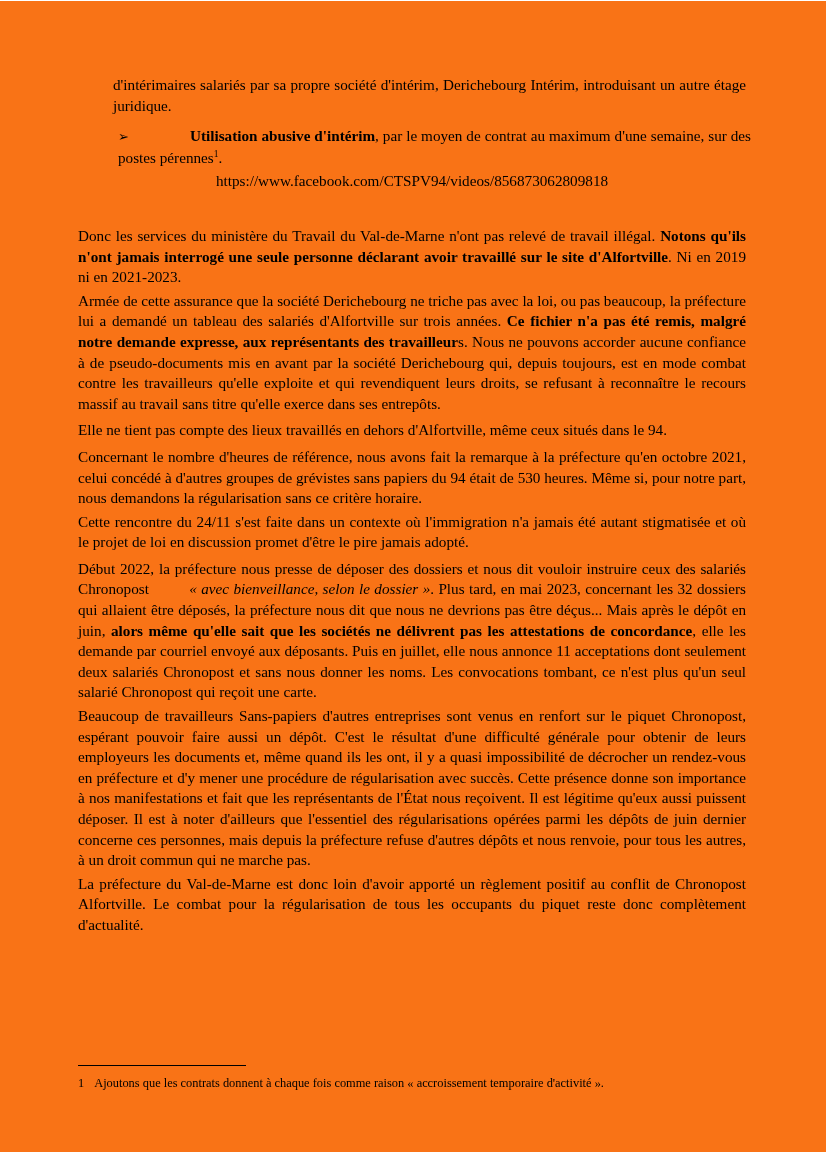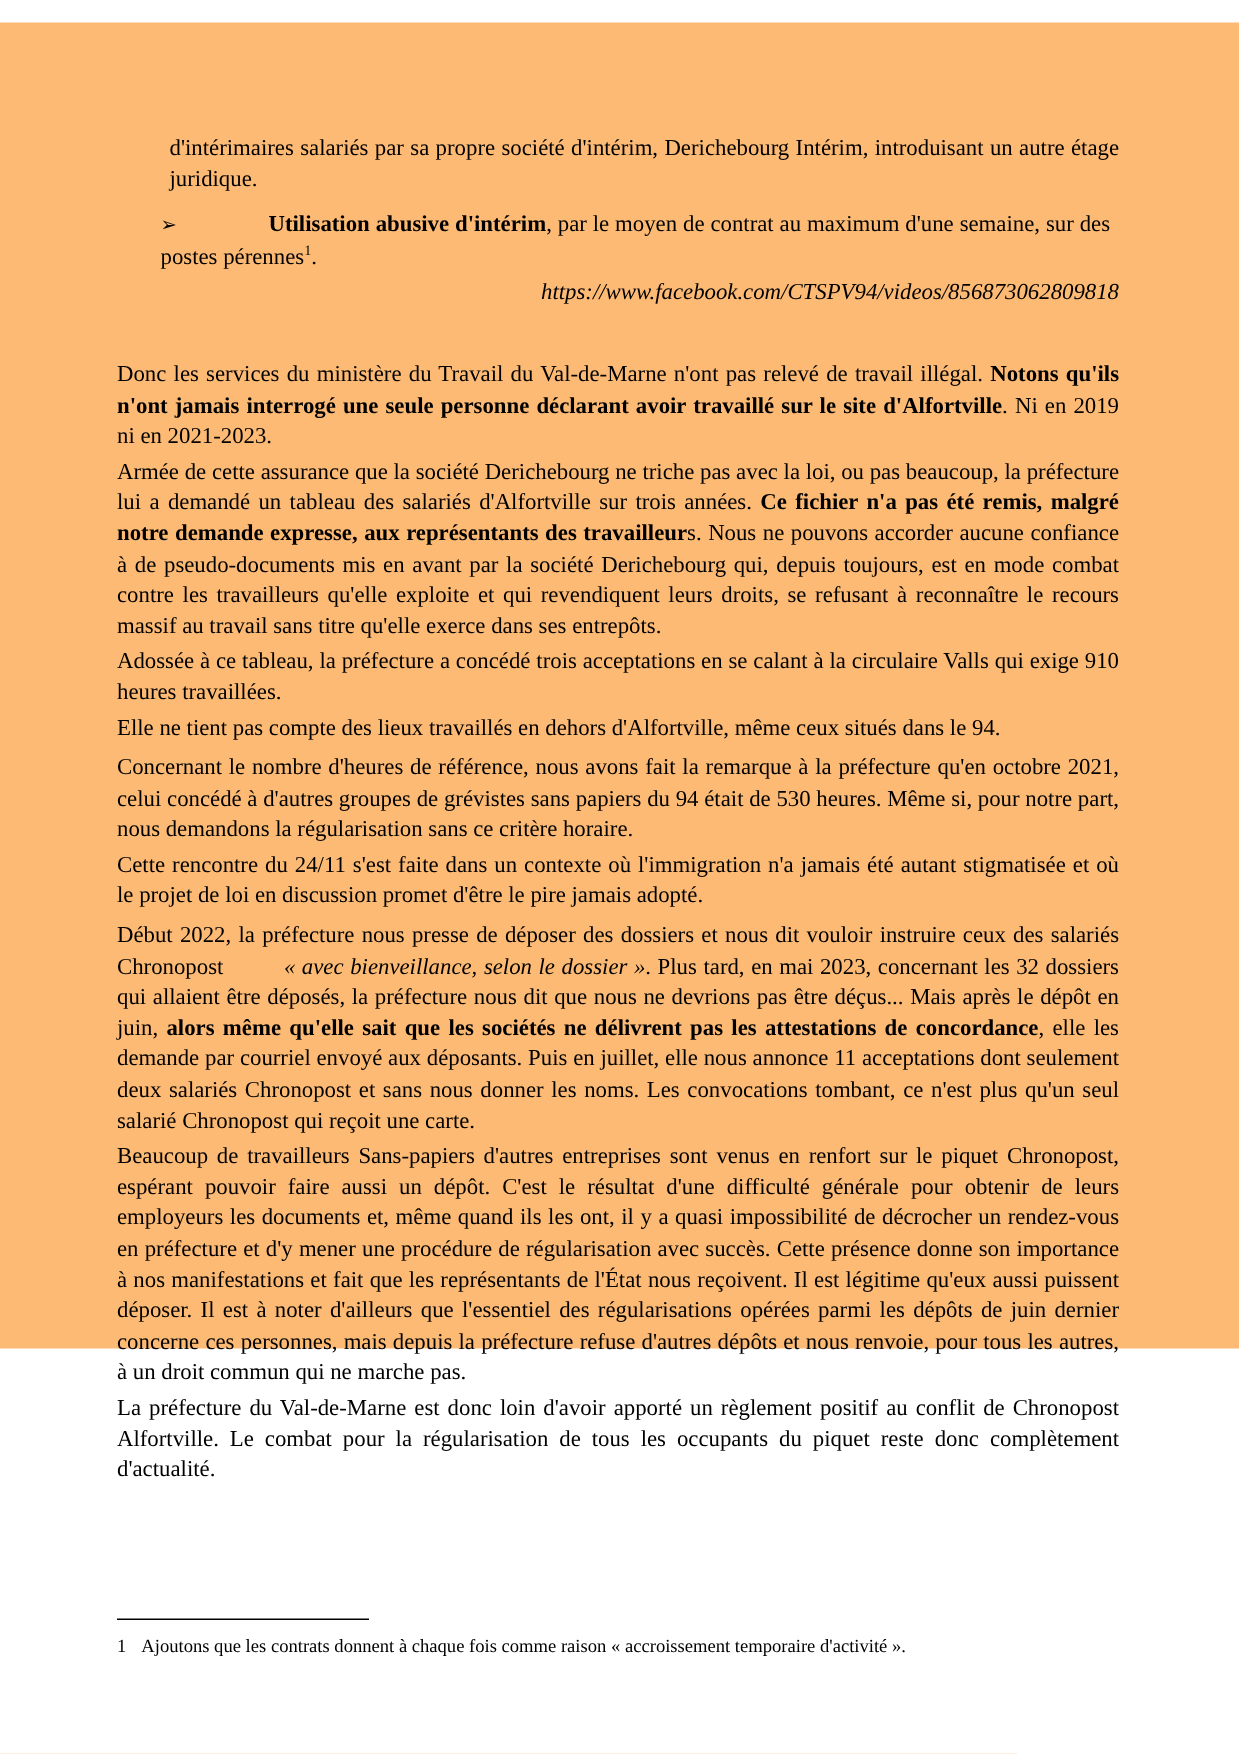--- a/index.html
+++ b/index.html
@@ -10,45 +10,45 @@
   body {
     width: 826px;
     height: 1169px;
     font-family: "Liberation Serif", "DejaVu Serif", serif;
     color: #000000;
     position: relative;
     overflow: hidden;
   }
   .page {
     position: absolute;
-    left: 0; top: 15px;
+    left: 0; top: 1px;
     width: 826px;
-    height: 884px;
-    background: #fdba74;
+    height: 1151px;
+    background: #f97316;
   }
   .content {
     position: absolute;
     left: 78px;
     top: 74px;
     width: 668px;
   }
   p {
     margin: 0 0 0 0;
     font-size: 15.2px;
     line-height: 20.6px;
     text-align: justify;
     text-justify: inter-word;
     hyphens: none;
   }
   .indented {
     margin-left: 35px;
     width: 633px;
   }
   .bullet-para {
-    margin-left: 29px;
+    margin-left: 40px;
     width: 633px;
     position: relative;
   }
   .bullet-glyph {
     font-family: "DejaVu Sans", sans-serif;
     font-size: 13px;
     font-weight: bold;
     display: inline-block;
     width: 72px;
   }
@@ -76,21 +76,21 @@
   }
   .footnote {
     font-size: 12.4px;
     line-height: 16px;
     text-align: left;
     display: flex;
     gap: 10px;
   }
   .footnote-num { flex: 0 0 auto; }
   .footnote-text { flex: 1 1 auto; font-family: Liberation Serif, serif; }
-  .url-line { text-align: right; font-style: italic; }
+  .url-line { text-align: center; }
 </style>
 </head>
 <body>
 
 <div class="page">
 
   <div class="content">
 
     <p class="indented">d'intérimaires salariés par sa propre société d'intérim, Derichebourg Intérim, introduisant un autre étage juridique.</p>
 
@@ -106,21 +106,20 @@
     <div class="gap-lg"></div>
 
     <p><span>Donc les services du ministère du Travail du Val-de-Marne n'ont pas relevé de travail illégal. </span><b>Notons qu'ils n'ont jamais interrogé une seule personne déclarant avoir travaillé sur le site d'Alfortville</b><span>. Ni en 2019 ni en 2021-2023.</span></p>
 
     <div class="para-gap"></div>
 
     <p><span>Armée de cette assurance que la société Derichebourg ne triche pas avec la loi, ou pas beaucoup, la préfecture lui a demandé un tableau des salariés d'Alfortville sur trois années. </span><b>Ce fichier n'a pas été remis, malgré notre demande expresse, aux représentants des travailleur</b><span>s. Nous ne pouvons accorder aucune confiance à de pseudo-documents mis en avant par la société Derichebourg qui, depuis toujours, est en mode combat contre les travailleurs qu'elle exploite et qui revendiquent leurs droits, se refusant à reconnaître le recours massif au travail sans titre qu'elle exerce dans ses entrepôts.</span></p>
 
     <div class="para-gap"></div>
 
-    <p>Adossée à ce tableau, la préfecture a concédé trois acceptations en se calant à la circulaire Valls qui exige 910 heures travaillées.</p>
 
     <div class="para-gap"></div>
 
     <p>Elle ne tient pas compte des lieux travaillés en dehors d'Alfortville, même ceux situés dans le 94.</p>
 
     <div class="para-gap"></div>
 
 
     <div class="para-gap"></div>
 

